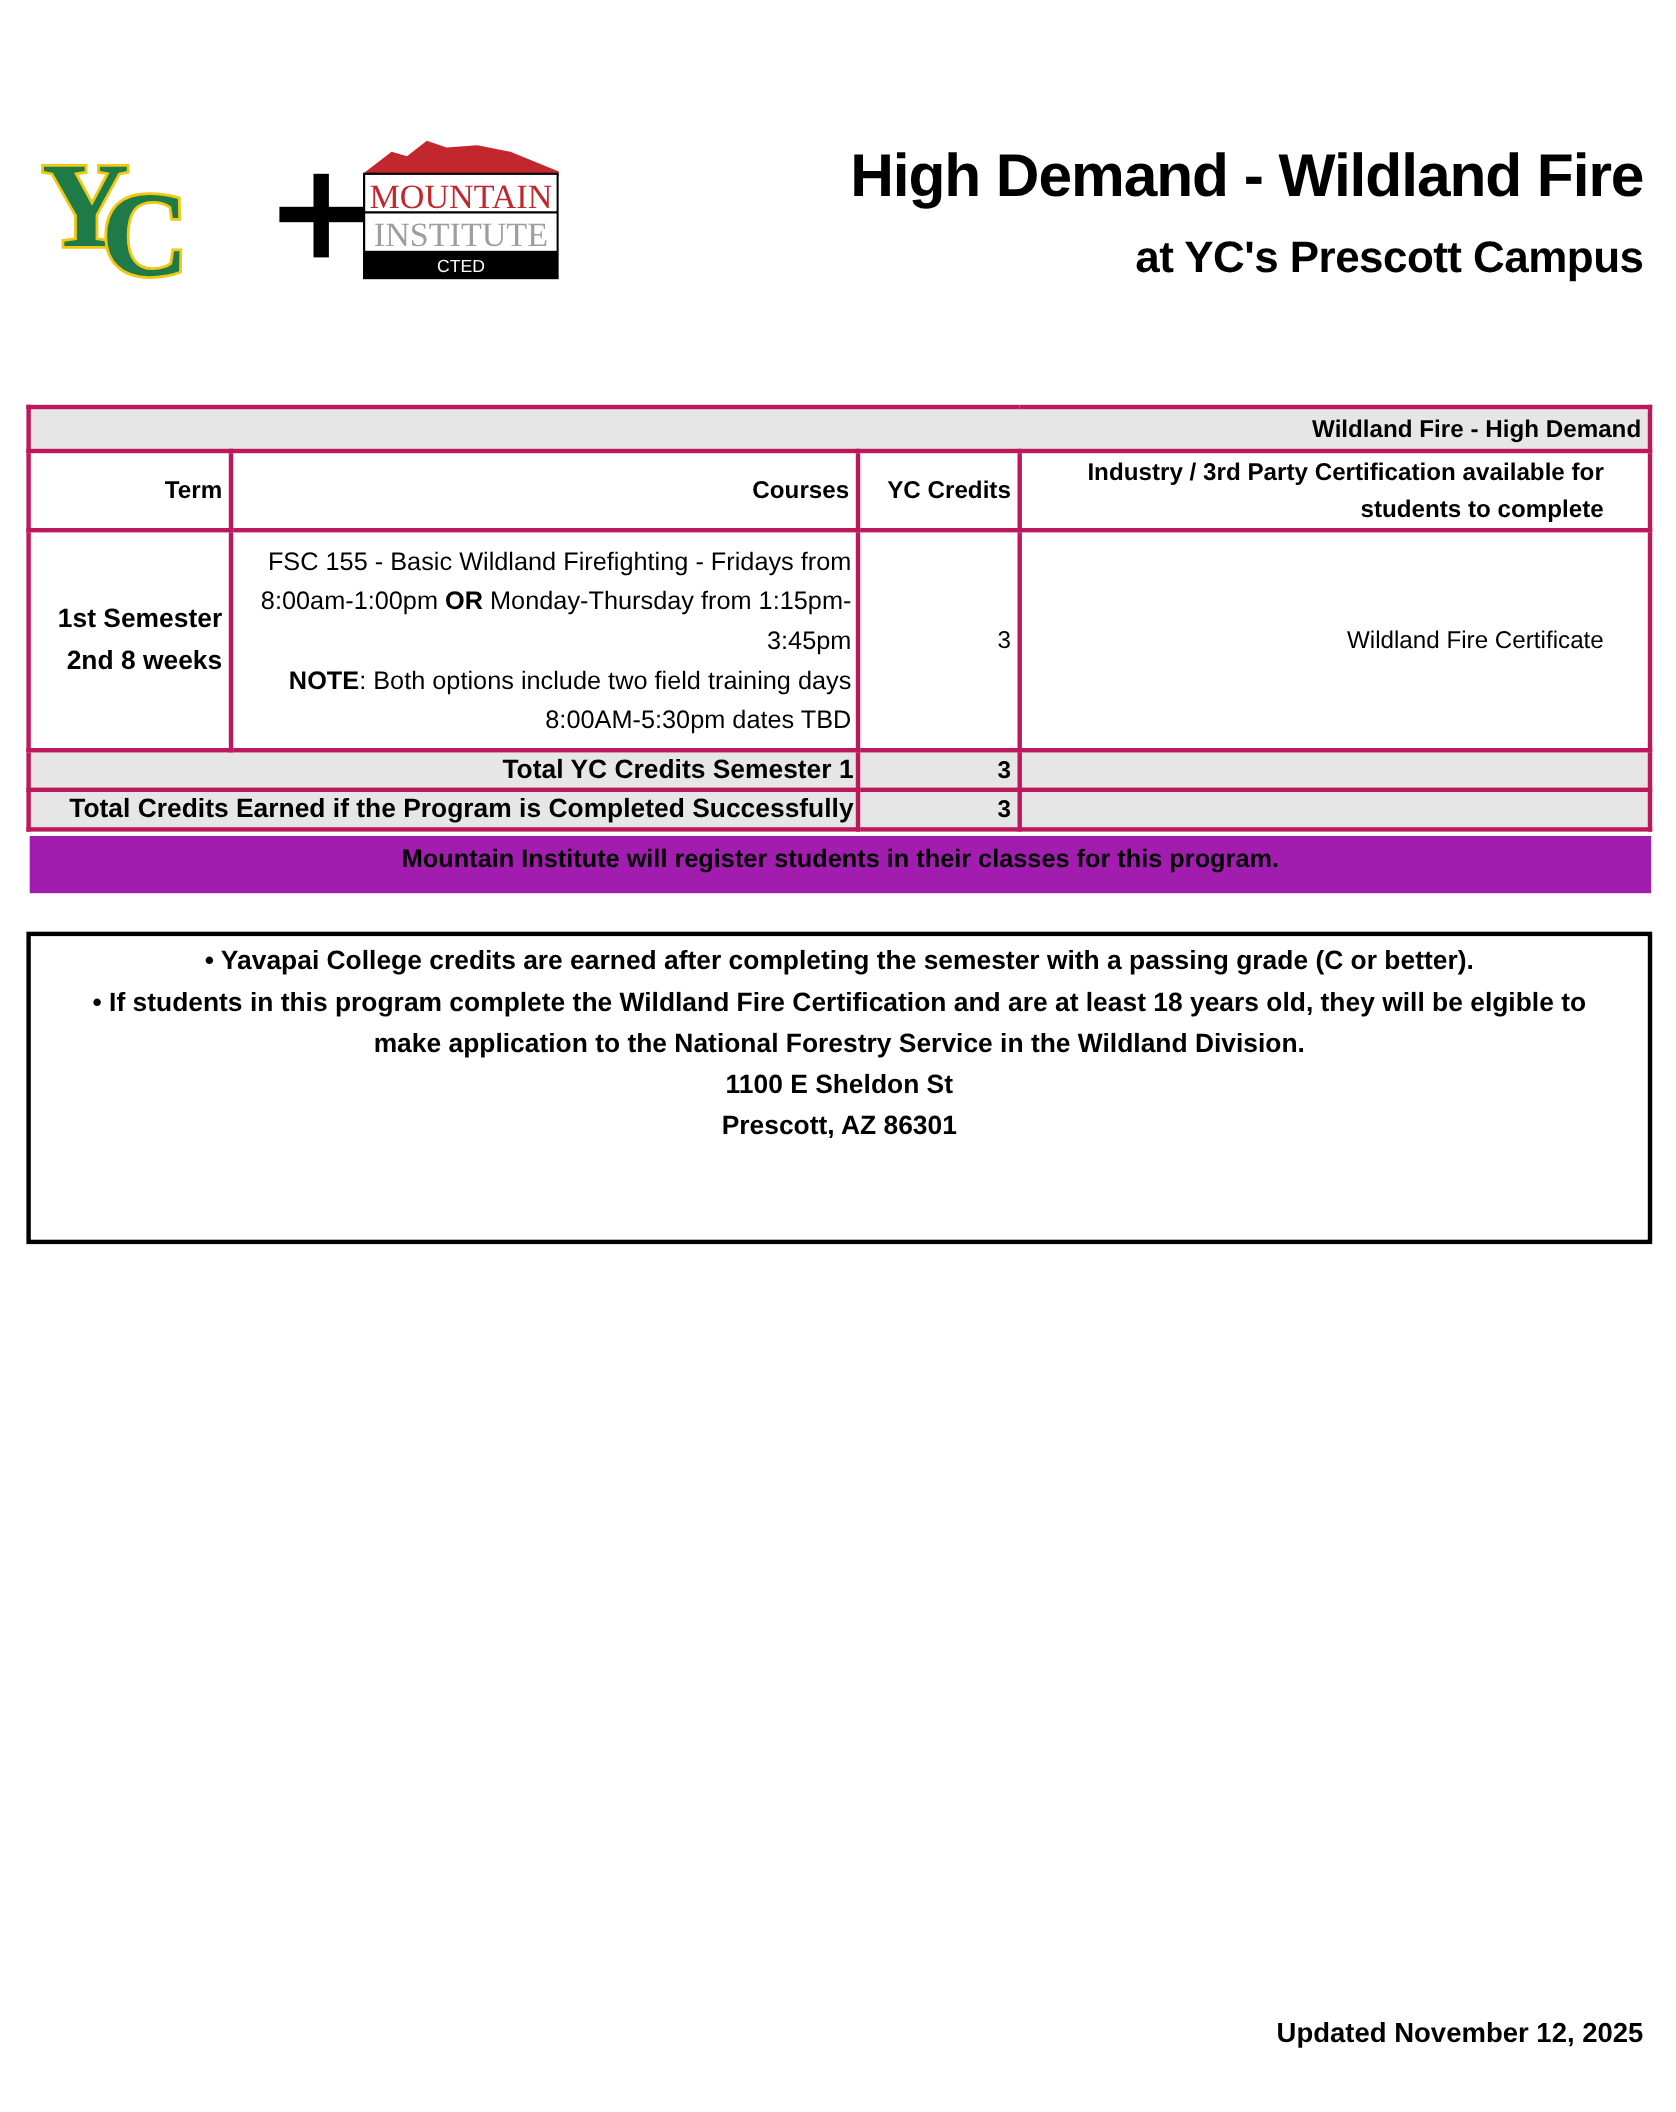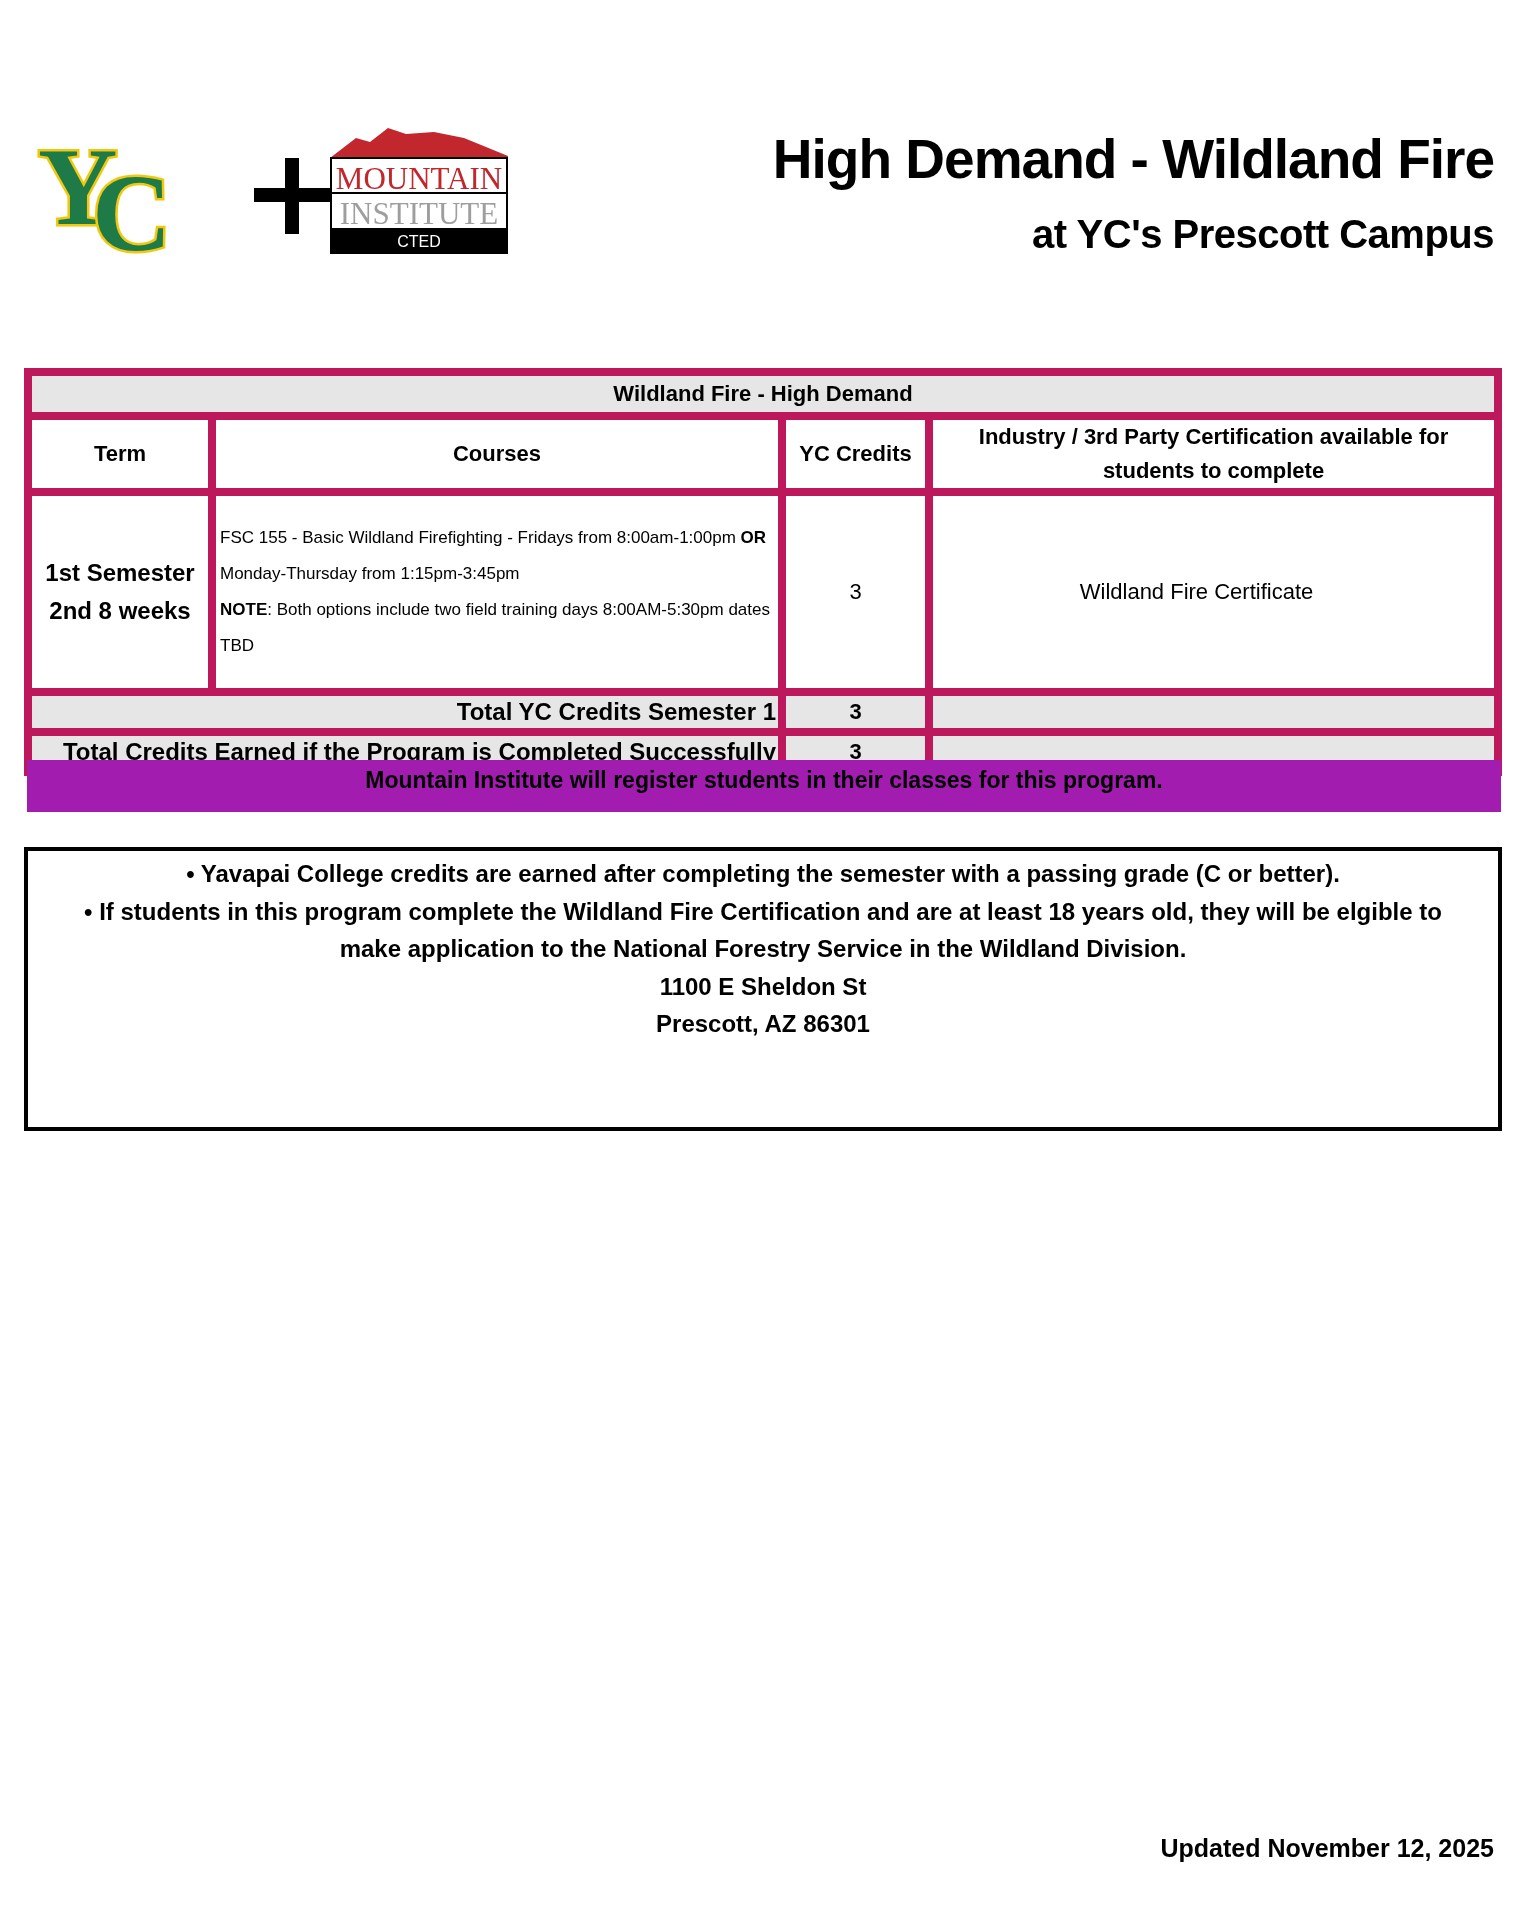--- a/index.html
+++ b/index.html
@@ -9,26 +9,26 @@
   .plus { position:absolute; left:220px; top:30px; width:76px; height:76px; }
   .plus:before, .plus:after { content:""; position:absolute; background:#000; }
   .plus:before { left:0; top:30px; width:76px; height:14px; }
   .plus:after { left:31px; top:0; width:14px; height:76px; }
   .mi-logo { position:absolute; left:296px; top:0; width:178px; height:126px; }
   .title-block { position:absolute; right:30px; top:126px; text-align:right; }
   .title { font-weight:bold; font-size:55px; letter-spacing:-1px; line-height:66px; }
   .subtitle { font-weight:bold; font-size:40px; margin-top:20px; letter-spacing:-0.5px; }
 
   table.prog { position:absolute; left:24px; top:368px; width:1478px; border-collapse:collapse; font-size:22px; }
-  table.prog td, table.prog th { border:8px solid #be185d; padding:0 6px; }
+  table.prog td, table.prog th { border:4px solid #be185d; padding:0 6px;text-align:right; }
   .grey { background:#e6e6e6; }
   .cap { text-align:center; font-weight:bold; height:36px; }
   th { font-weight:bold; height:66px; text-align:center; }
   .term { text-align:center; font-weight:bold; line-height:38px; font-size:24px; }
-  .courses { line-height:36px; padding:6px 4px 6px 4px !important; font-size:17px; }
+  .courses { line-height:36px; padding:6px 4px 6px 4px !important; font-size:23px; }
   .center { text-align:center; }
   .tot-label { text-align:right; font-weight:bold; font-size:24px; height:32px; padding-right:2px !important; white-space:nowrap; }
   .tot-val { text-align:center; font-weight:bold; }
   .yellow { position:absolute; left:27px; top:760px; width:1474px; height:52px; background:#a21caf; text-align:center; font-weight:bold; font-size:23px; line-height:40px; }
 
   .info { position:absolute; left:24px; top:847px; width:1470px; height:272px; border:4px solid #000; text-align:center; font-weight:bold; font-size:24px; line-height:37.5px; padding-top:4px; box-sizing:content-box; }
   .info u { text-decoration:underline; }
   .footer { position:absolute; right:30px; top:1834px; font-weight:bold; font-size:25px; }
 </style>
 </head>

